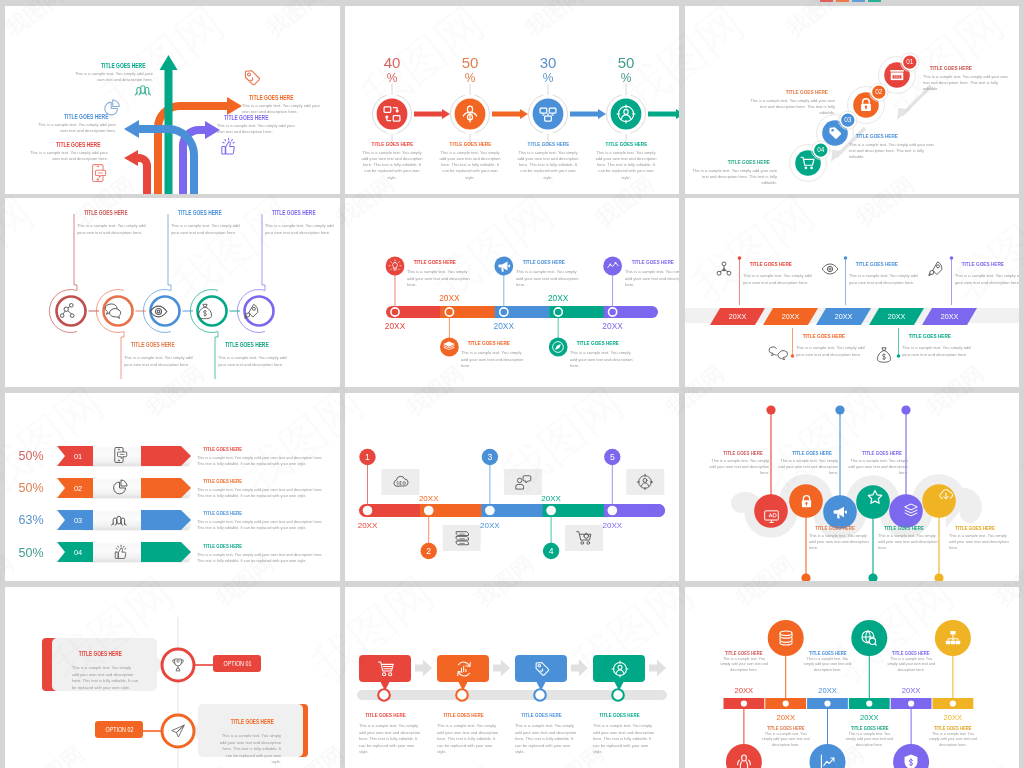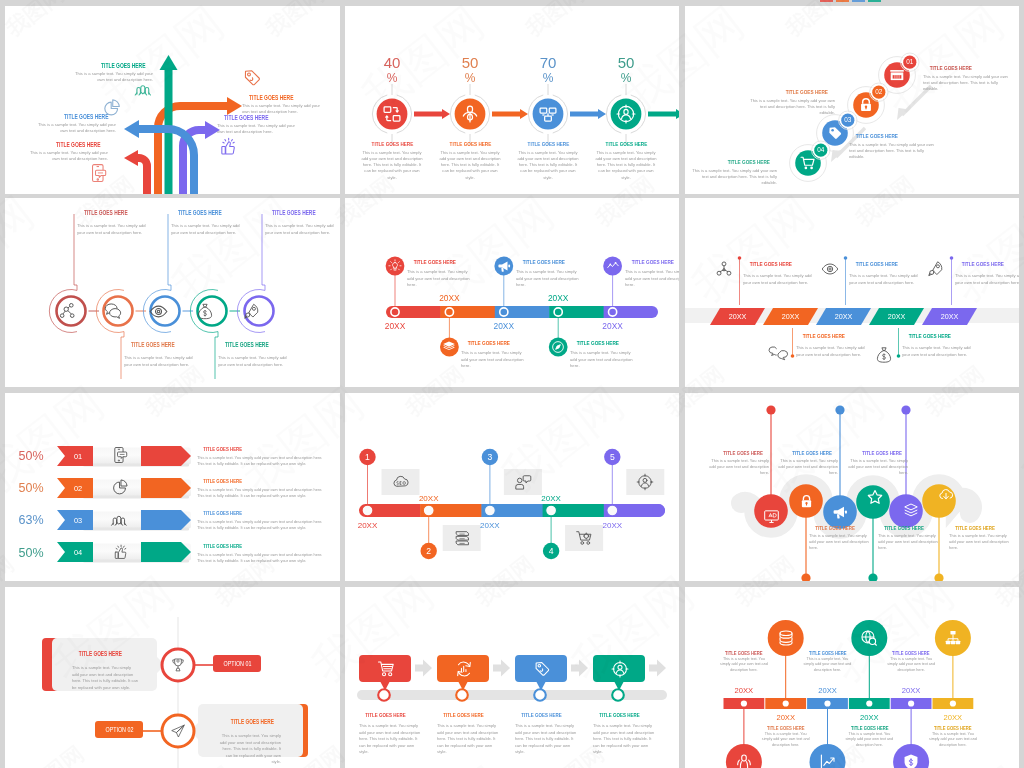--- a/index.html
+++ b/index.html
@@ -204,21 +204,21 @@
   </svg>
   <div class="s2col" style="left:11px">
     <div class="s2pct" style="color:#d9645e">40</div>
     <div class="s2unit" style="color:#d9645e">%</div>
   </div>
   <div class="s2col" style="left:89px">
     <div class="s2pct" style="color:#e08050">50</div>
     <div class="s2unit" style="color:#e08050">%</div>
   </div>
   <div class="s2col" style="left:167px">
-    <div class="s2pct" style="color:#5b93c9">70</div>
+    <div class="s2pct" style="color:#5b93c9">30</div>
     <div class="s2unit" style="color:#5b93c9">%</div>
   </div>
   <div class="s2col" style="left:245px">
     <div class="s2pct" style="color:#3f9d8c">50</div>
     <div class="s2unit" style="color:#3f9d8c">%</div>
   </div>
   <div class="s2txt" style="left:16px">
     <div class="ttl" style="color:#e8453c"><span class="cond">TITLE GOES HERE</span></div>
     <div class="bd">This is a sample text. You simply add your own text and description here. This text is fully editable. It can be replaced with your own style.</div>
   </div>

